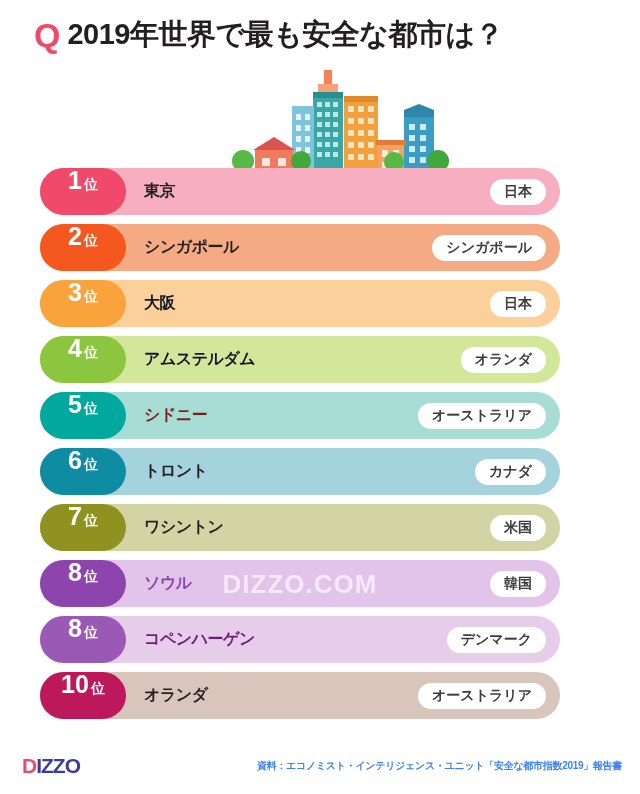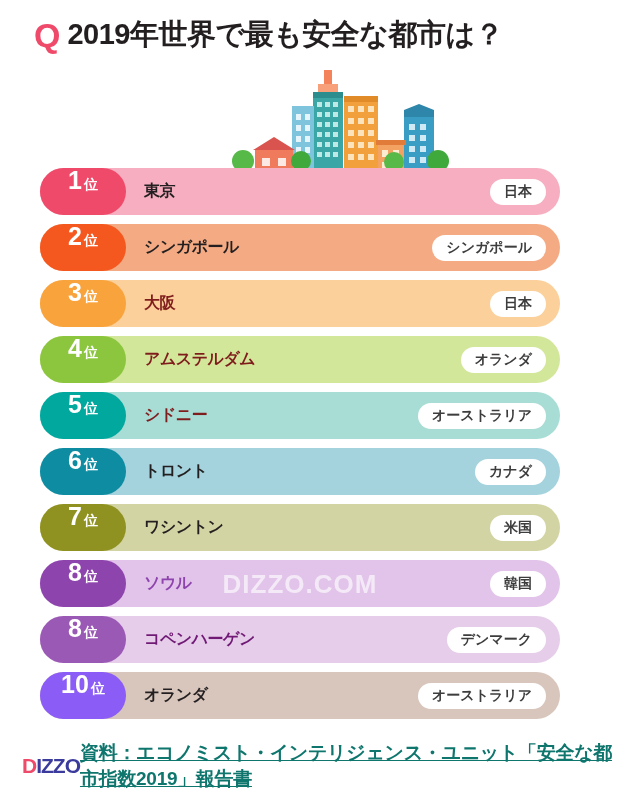--- a/index.html
+++ b/index.html
@@ -124,25 +124,24 @@
   }
   .footer-logo {
     font-size: 21px;
     font-weight: bold;
     letter-spacing: -1px;
   }
   .footer-logo .d1 { color: #ef4a6a; }
   .footer-logo .rest { color: #3b3b9e; }
   .footer-source {
     margin-left: auto;
-    font-size: 19px;
-    color: #0f766e;
+    font-size: 10px;
+    color: #3b82f6;
     font-weight: bold;
     letter-spacing: -0.3px;
-    text-decoration: underline;
   }
 </style>
 </head>
 <body>
 
 <div class="page">
 
   <div class="header">
     <span class="q-mark">Q</span>
     <h1 class="title">2019年世界で最も安全な都市は？</h1>
@@ -263,29 +262,29 @@
           <span class="rank-suffix">位</span>
         </div>
         <div class="city" style="color: rgb(35, 31, 32);">シンガポール</div>
         <div class="country">シンガポール</div>
       </div>
       <div class="row" style="background: rgb(251, 208, 154); width: 520px;">
         <div class="rank-badge" style="background: rgb(249, 163, 60);">
           <span class="rank-num">3</span>
           <span class="rank-suffix">位</span>
         </div>
-        <div class="city" style="color: #7f1d1d;">大阪</div>
+        <div class="city" style="color: #0f172a;">大阪</div>
         <div class="country">日本</div>
       </div>
       <div class="row" style="background: rgb(211, 231, 154); width: 520px;">
         <div class="rank-badge" style="background: rgb(140, 198, 63);">
           <span class="rank-num">4</span>
           <span class="rank-suffix">位</span>
         </div>
-        <div class="city" style="color: #7f1d1d;">アムステルダム</div>
+        <div class="city" style="color: #0f172a;">アムステルダム</div>
         <div class="country">オランダ</div>
       </div>
       <div class="row" style="background: rgb(168, 221, 214); width: 520px;">
         <div class="rank-badge" style="background: rgb(0, 168, 157);">
           <span class="rank-num">5</span>
           <span class="rank-suffix">位</span>
         </div>
         <div class="city" style="color: #7f1d1d;">シドニー</div>
         <div class="country">オーストラリア</div>
       </div>
@@ -316,21 +315,21 @@
       </div>
       <div class="row" style="background: rgb(230, 205, 234); width: 520px;">
         <div class="rank-badge" style="background: rgb(155, 89, 182);">
           <span class="rank-num">8</span>
           <span class="rank-suffix">位</span>
         </div>
         <div class="city" style="color: #701a75;">コペンハーゲン</div>
         <div class="country">デンマーク</div>
       </div>
       <div class="row" style="background: rgb(216, 198, 188); width: 520px;">
-        <div class="rank-badge" style="background: #8b5cf6; text-align: center;">
+        <div class="rank-badge" style="background: #be185d; text-align: center;">
           <span class="rank-num">10</span>
           <span class="rank-suffix">位</span>
         </div>
         <div class="city" style="color: rgb(35, 31, 32);">オランダ</div>
         <div class="country">オーストラリア</div>
       </div>
     </div>
 
   <div class="footer">
     <div class="footer-logo">

